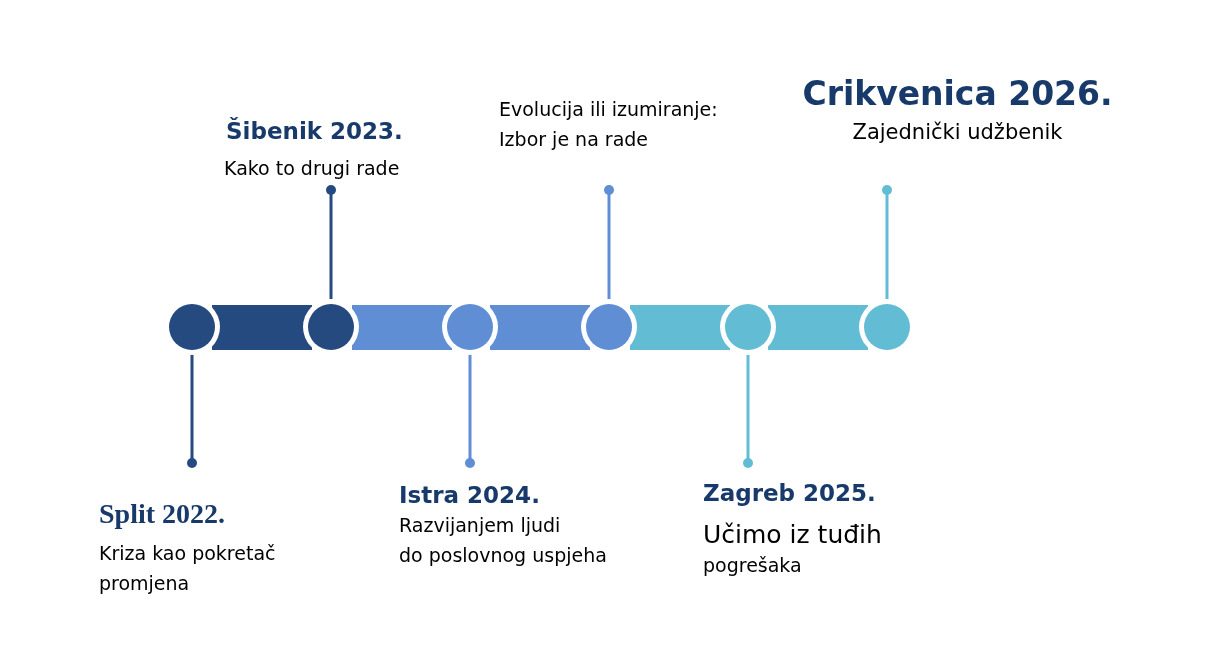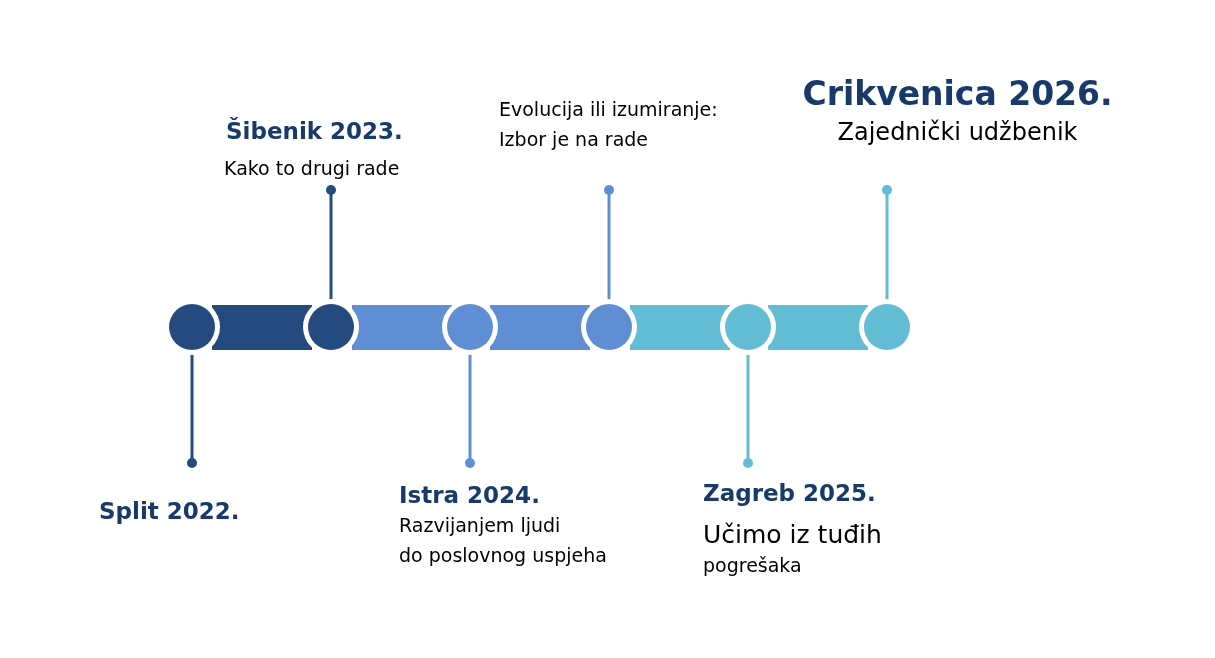--- a/index.html
+++ b/index.html
@@ -41,21 +41,23 @@
     <circle cx="470" cy="327" r="23" fill="#5f8ed5"></circle>
   <circle cx="609" cy="327" r="28" fill="#ffffff"></circle>
     <circle cx="609" cy="327" r="23" fill="#5f8ed5"></circle>
   <circle cx="748" cy="327" r="28" fill="#ffffff"></circle>
     <circle cx="748" cy="327" r="23" fill="#62bcd4"></circle>
   <circle cx="887" cy="327" r="28" fill="#ffffff"></circle>
     <circle cx="887" cy="327" r="23" fill="#62bcd4"></circle>
 </svg>
 
 <div class="abs" style="left:99px; top:498px;">
-  <div class="title" style="font-size:23px;">Split 2022.</div>
+  <div class="title" style="font-size:28px;font-family:Liberation Serif, serif;">Split 2022.</div>
+  <div class="sub" style="font-size:19px; margin-top:8px;">Kriza kao pokretač</div>
+  <div class="sub" style="font-size:19px;">promjena</div>
 </div>
 
 <div class="abs" style="left:226px; top:118px;">
   <div class="title" style="font-size:23px;">Šibenik 2023.</div>
 </div>
 <div class="abs sub" style="left:224px; top:153px; font-size:19px;">Kako to drugi rade</div>
 
 <div class="abs" style="left:399px; top:482px;">
   <div class="title" style="font-size:23px;">Istra 2024.</div>
   <div class="sub" style="font-size:19px; margin-top:2px;">Razvijanjem ljudi</div>
@@ -68,14 +70,14 @@
 </div>
 
 <div class="abs" style="left:703px; top:480px;">
   <div class="title" style="font-size:23px;">Zagreb 2025.</div>
   <div class="sub" style="font-size:25px; margin-top:14px;">Učimo iz tuđih</div>
   <div class="sub" style="font-size:19px;">pogrešaka</div>
 </div>
 
 <div class="abs" style="left:800px; top:74px; width:315px; text-align:center;">
   <div class="title" style="font-size:33px;text-align:center;">Crikvenica 2026.</div>
-  <div class="sub" style="font-size:24px; margin-top:4px;">Zajednički udžbenik</div>
+  <div class="sub" style="font-size:21px; margin-top:4px;">Zajednički udžbenik</div>
 </div>
 
 </body></html>

